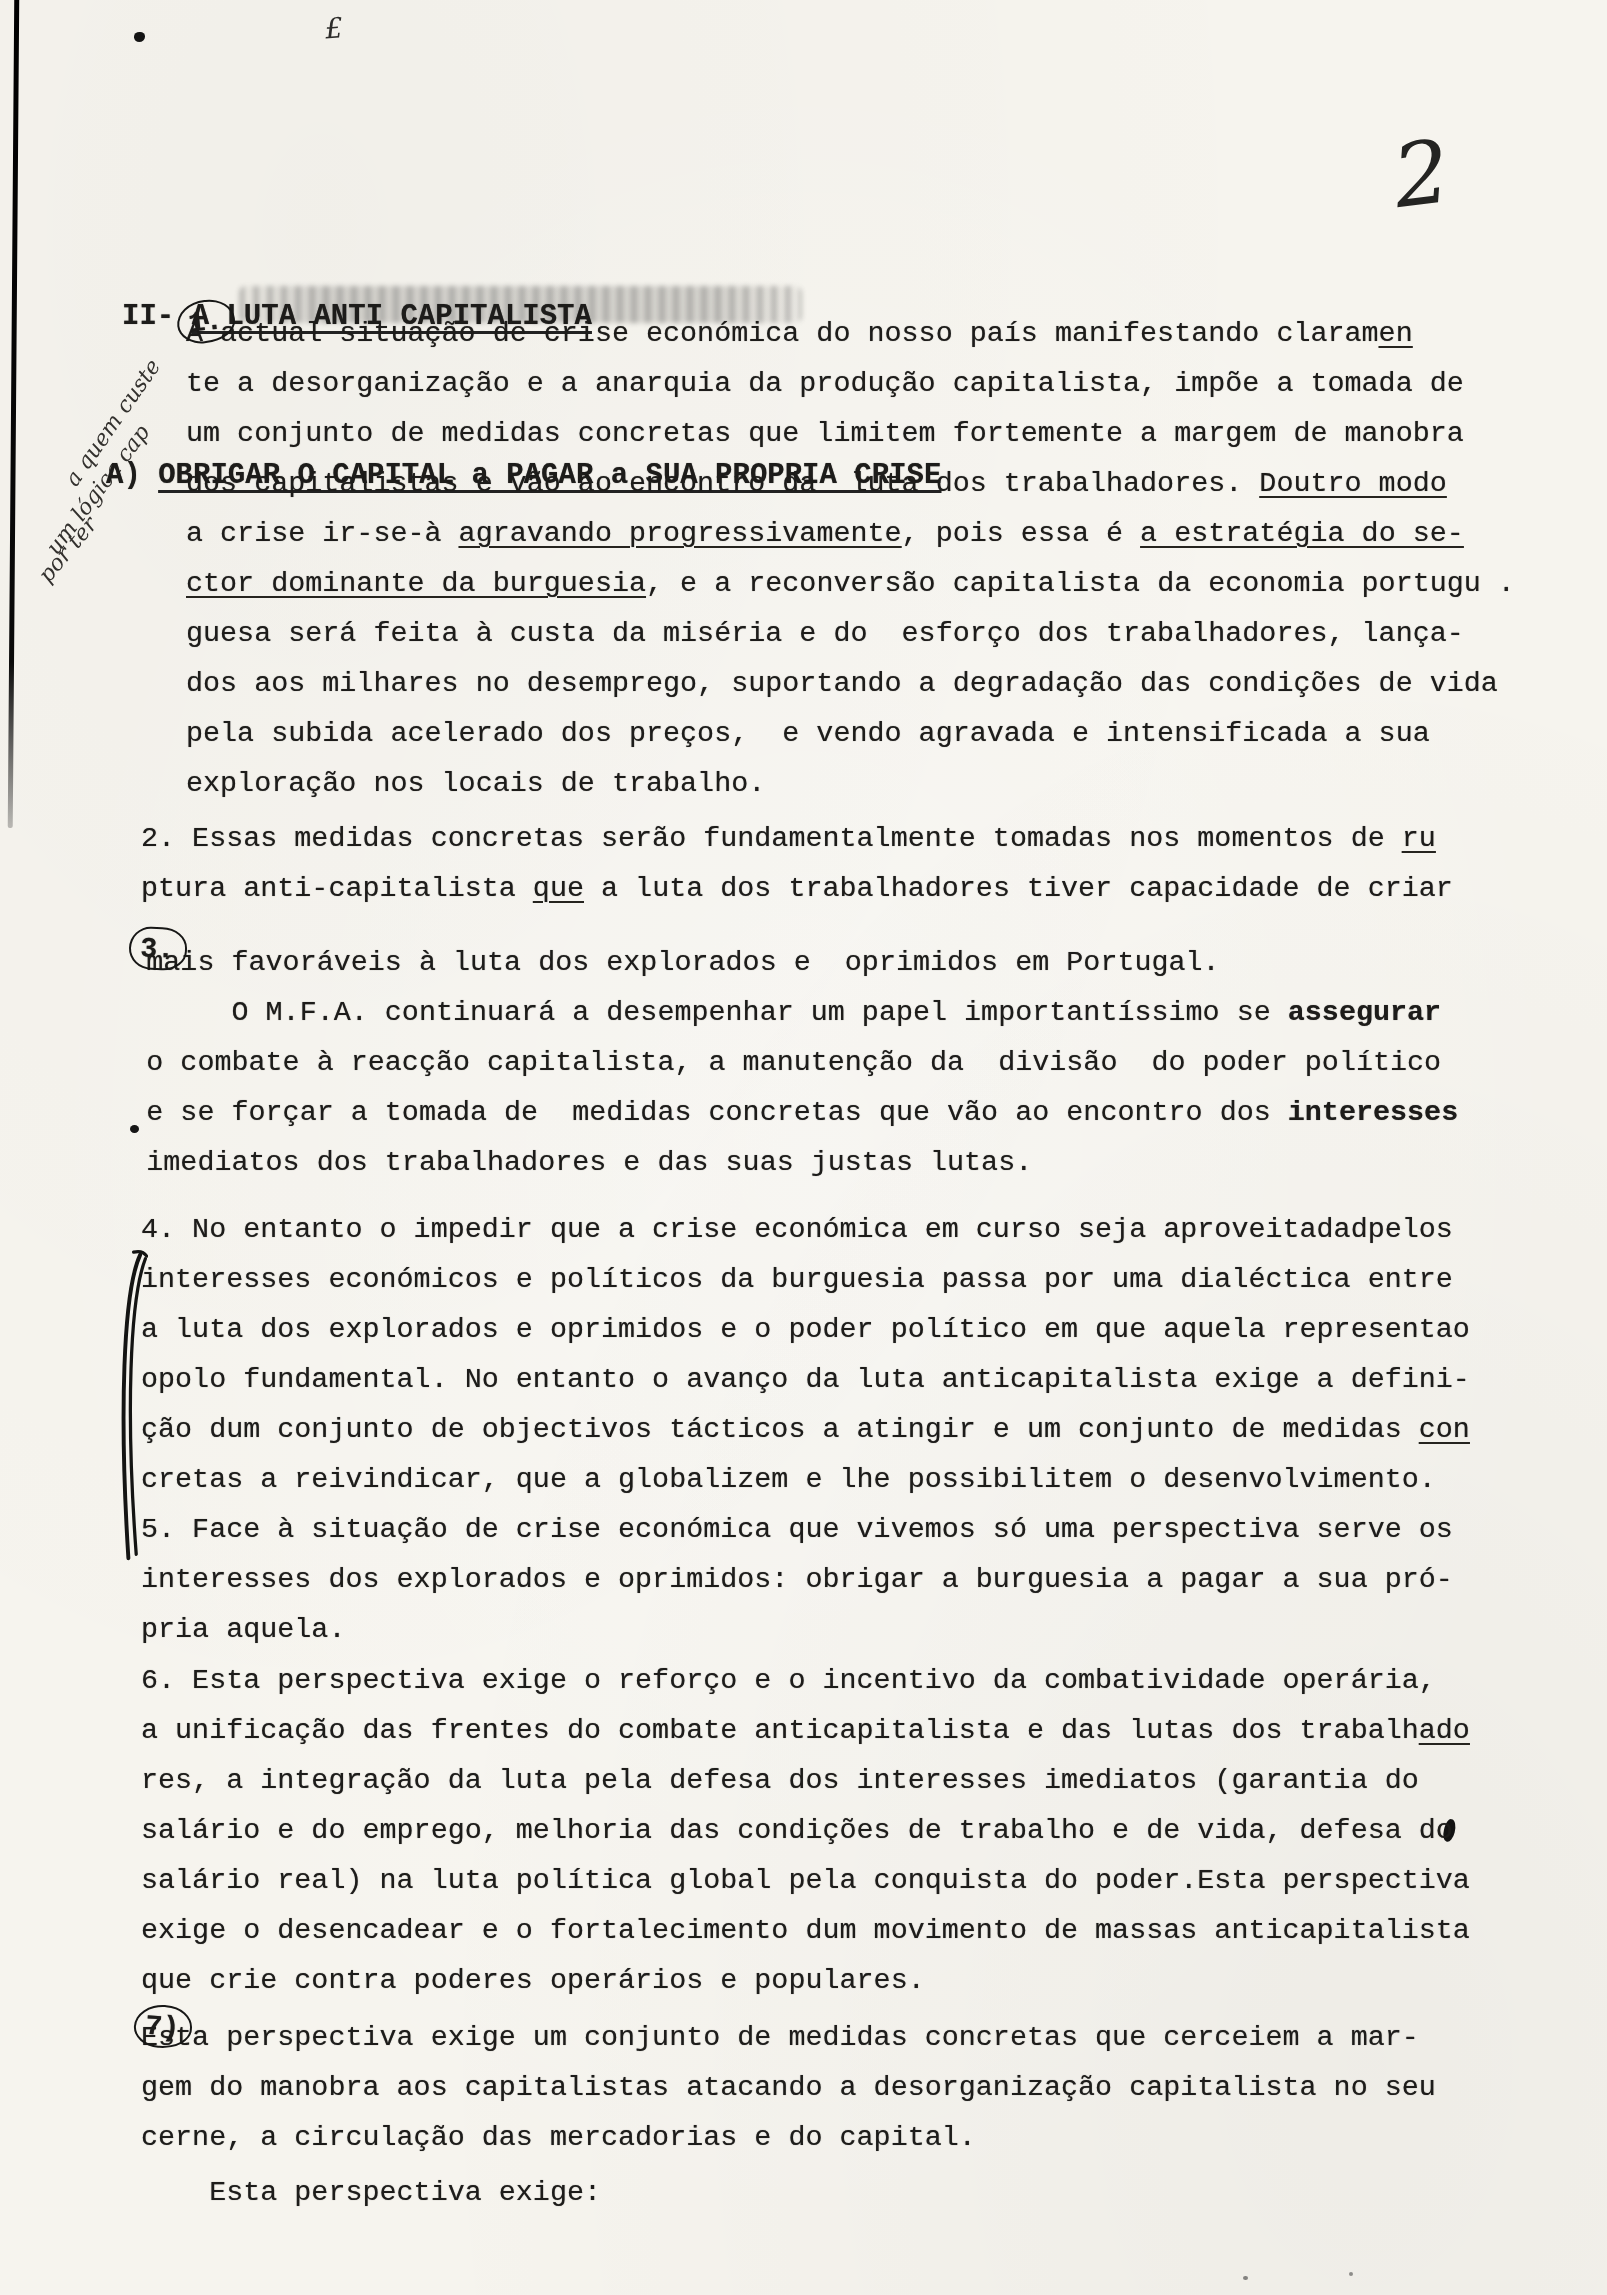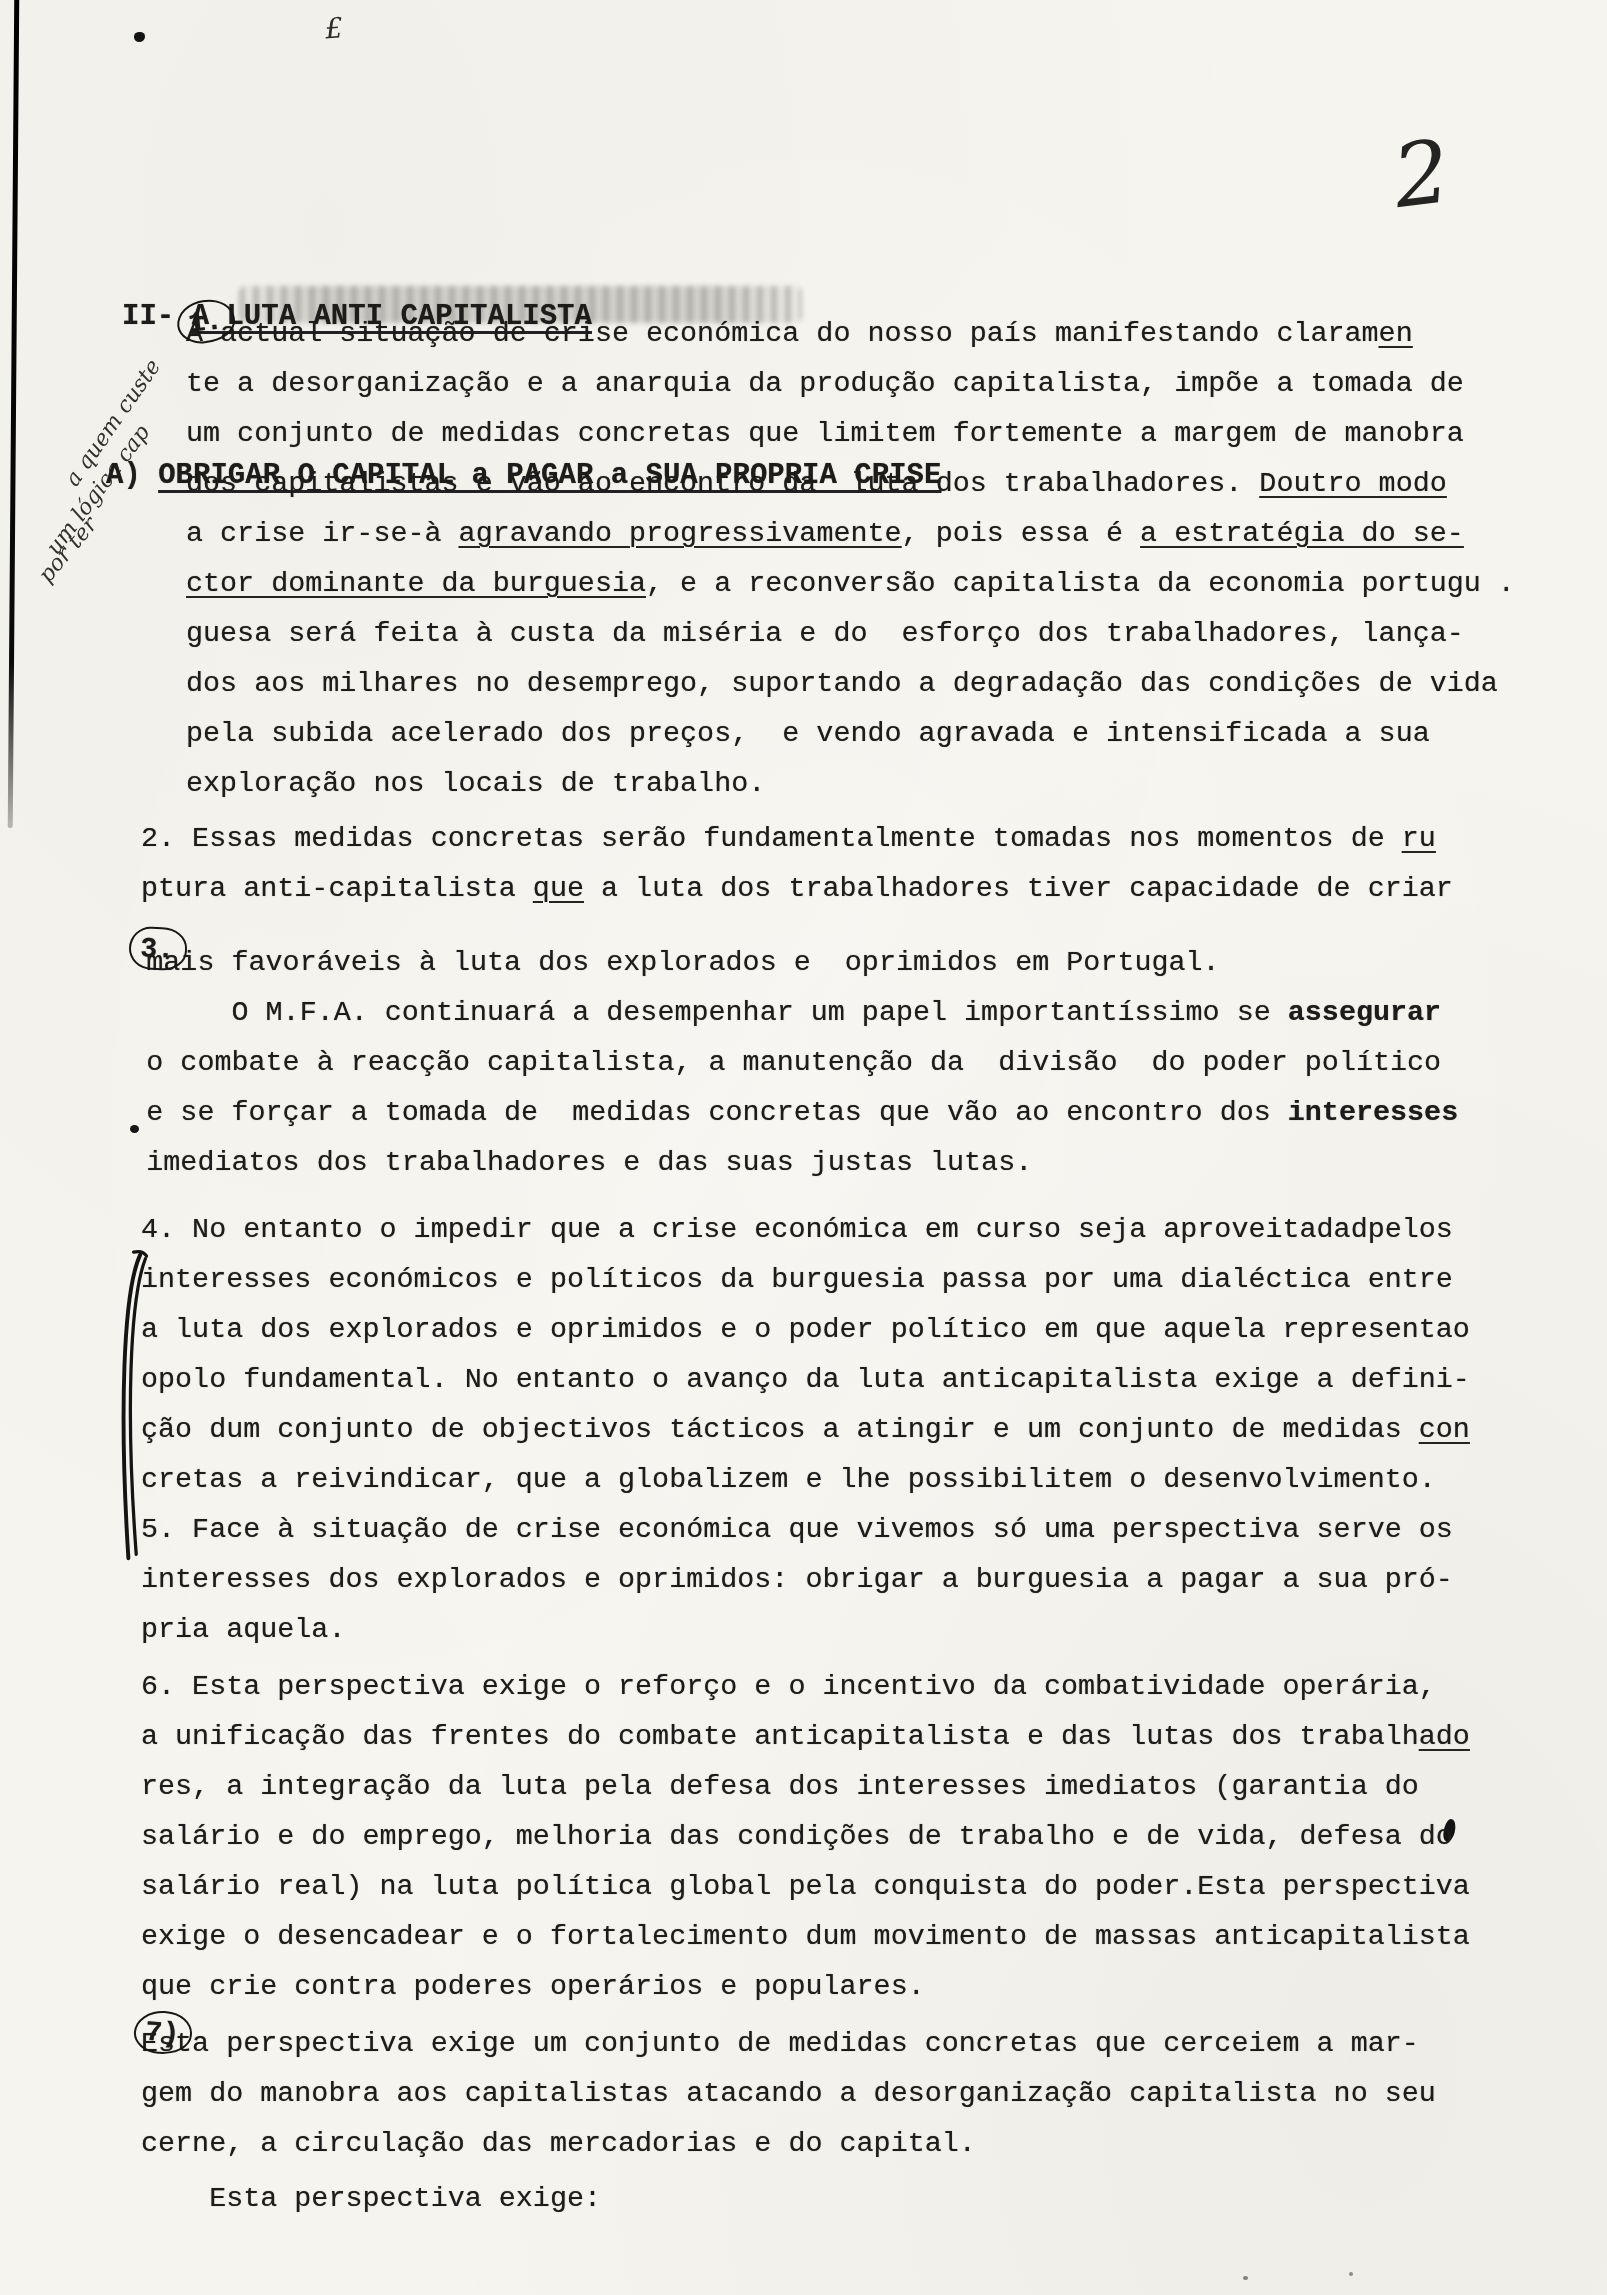--- a/index.html
+++ b/index.html
@@ -88,21 +88,21 @@
   }
   .p1 { margin-left:45px; }
   .p1 .circle-num { left:-9.3px; top:-9.3px; transform:rotate(-6deg); }
   .p1 .line:first-child { padding-left:69px; }
   .p2 { margin-top:5px; }
   .p3 { margin-top:24px; margin-left:5.3px; }
   .p3 .circle-num { left:-17px; top:-10.6px; border-radius:38% 45% 42% 40% / 52% 48% 46% 50%; transform:rotate(2deg); }
   .p3 .line:first-child { padding-left:52px; }
   .p4 { margin-top:17px; }
   .p5 { margin-top:0; }
-  .p6 { margin-top:7px; }
+  .p6 { margin-top:1px; }
   .p7 { margin-top:6.6px; }
   .p7 .circle-num { left:-6.6px; top:-8px; transform:rotate(4deg); }
   .p7 .line:first-child { padding-left:78px; }
   .p8 { margin-top:5.3px; }
 </style>
 </head>
 <body>
 
 <div class="page">
 

